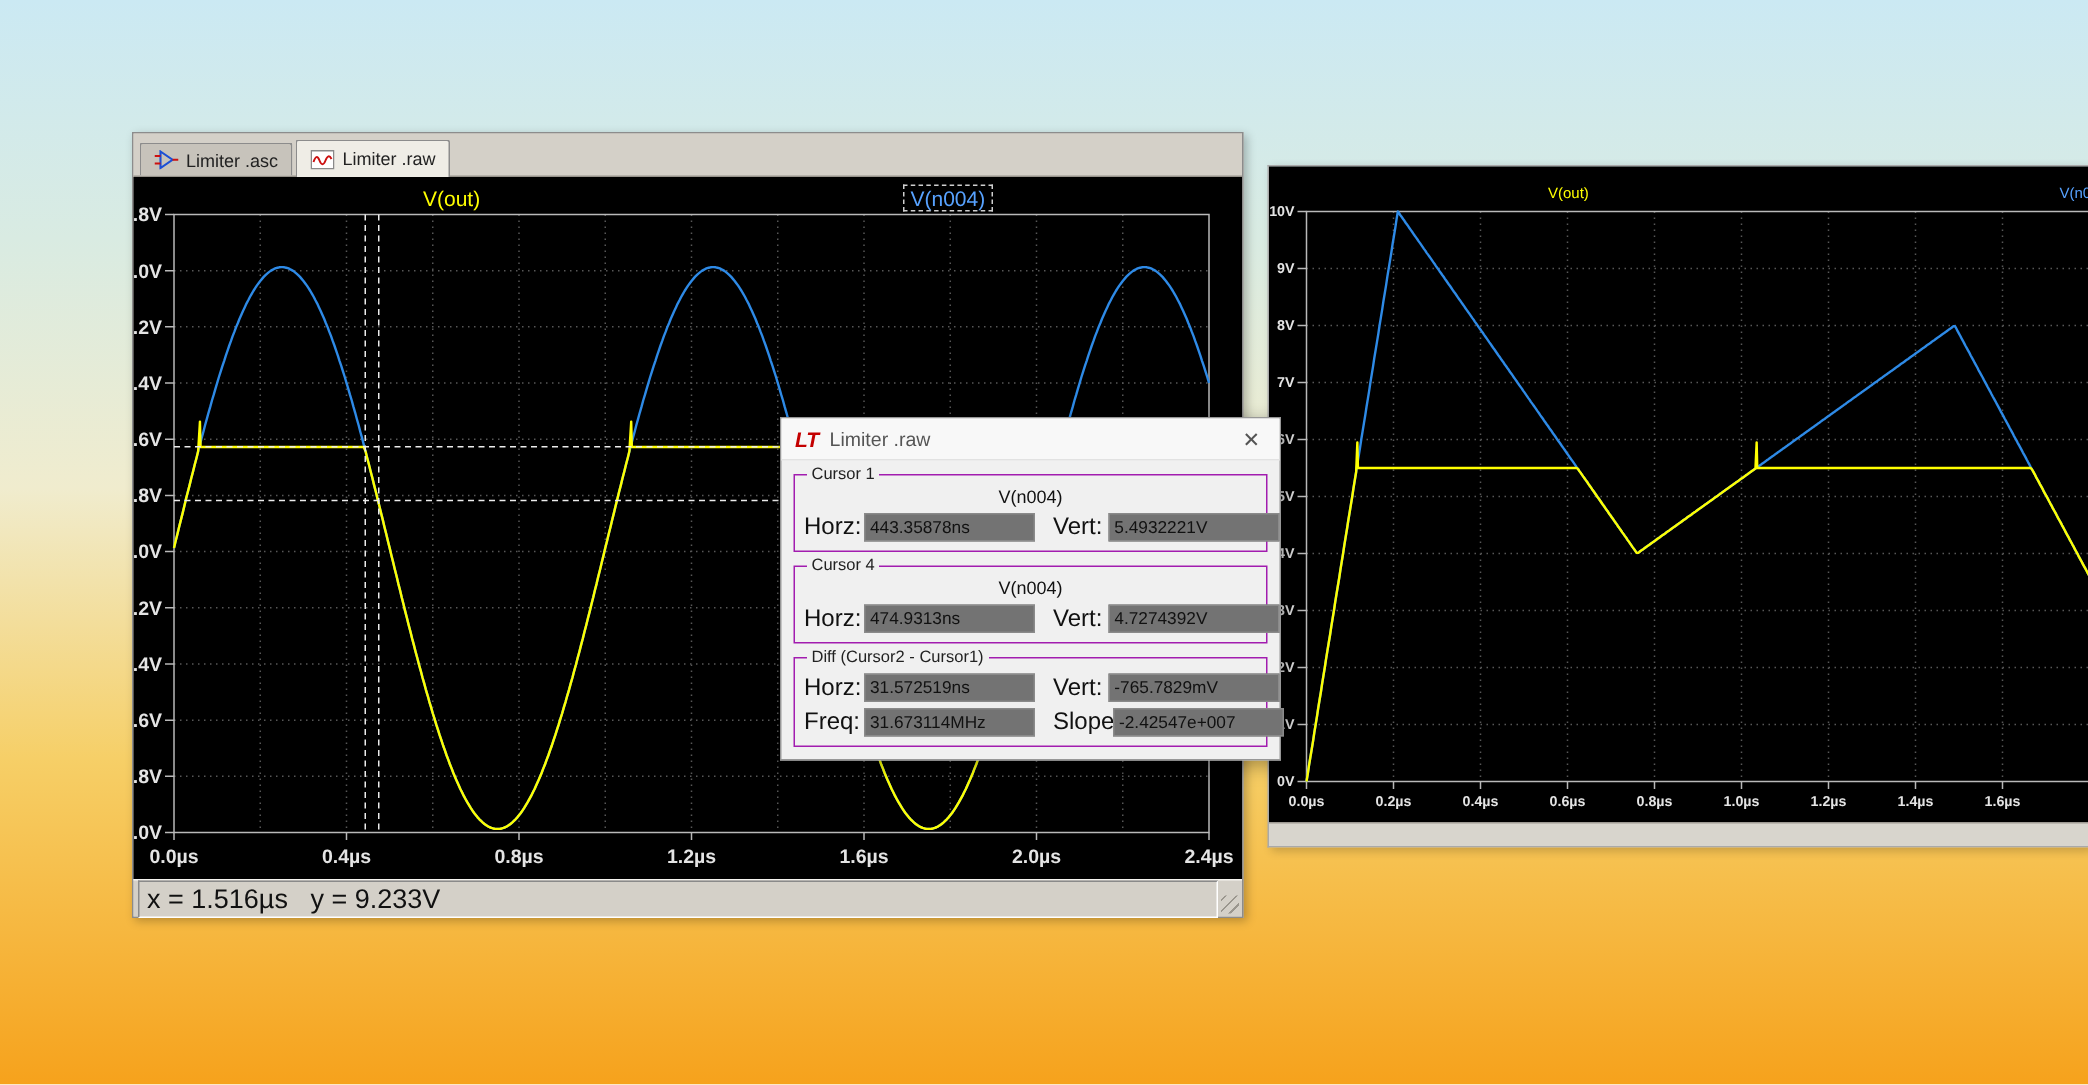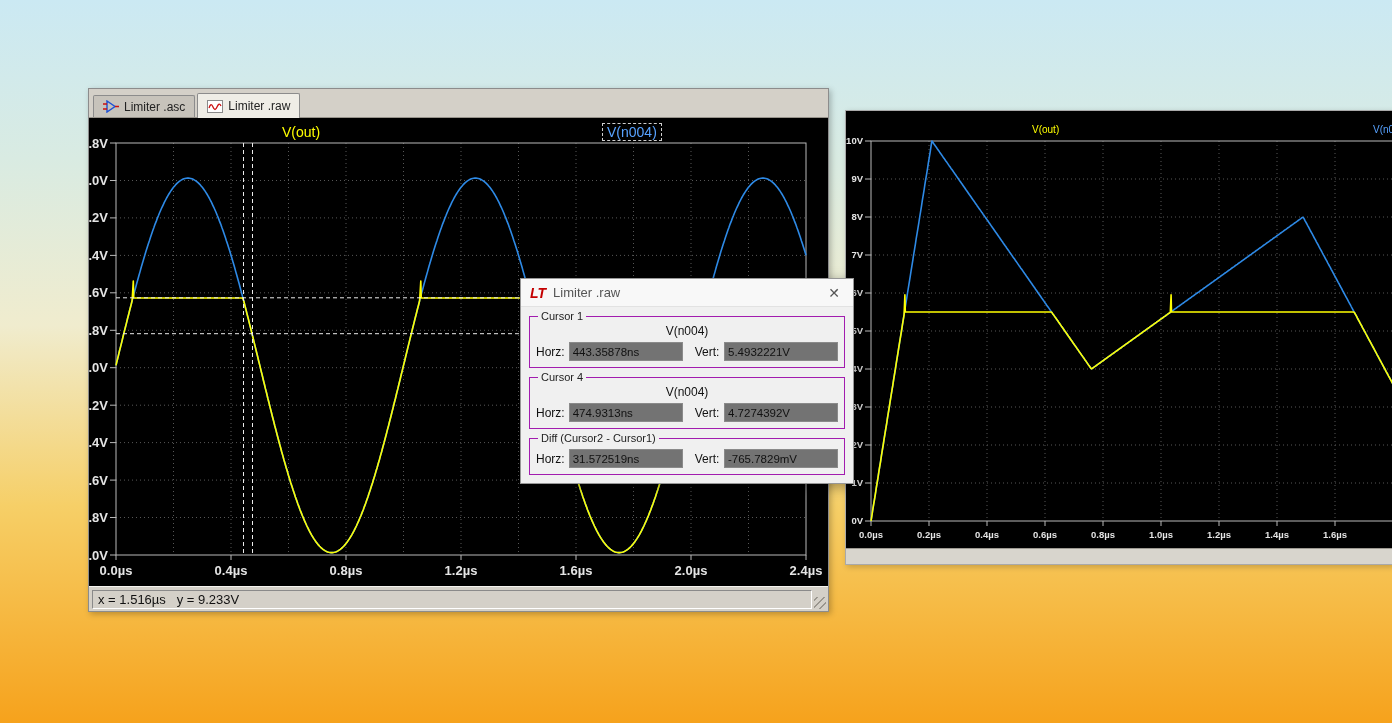--- a/index.html
+++ b/index.html
@@ -18,21 +18,21 @@
   .tab.active{height:24px;background:#efede6;margin-bottom:-1px;}
   .tab-icon{display:inline-flex;width:16px;height:13px;}
   .plotarea{position:relative;flex:1;background:#000;overflow:hidden;}
   .plotarea svg{position:absolute;left:0;top:0;display:block;}
   .trace-label{position:absolute;font-weight:normal;font-size:14px;line-height:16px;cursor:default;}
   .trace-label.yellow{color:#ffff00;}
   .trace-label.blue{color:#57a2ff;}
   .trace-label.selected{border:1px dashed #cfcfcf;padding:0 4px;}
   .trace-label.small{font-size:10px;line-height:12px;}
   .statusbar{height:24px;background:#d4d0c8;display:flex;align-items:center;border-top:1px solid #f5f4f0;}
-  .status-text{flex:1;margin:2px 2px 2px 3px;padding:1px 5px;font-size:13px;color:#111;white-space:pre;
+  .status-text{flex:1;margin:2px 2px 2px 3px;padding:1px 5px;font-size:18px;color:#111;white-space:pre;
     border:1px solid;border-color:#8a8a8a #ffffff #ffffff #8a8a8a;background:#d4d0c8;}
   .grip{width:12px;height:12px;margin:0 2px 2px 0;align-self:flex-end;
     background:repeating-linear-gradient(135deg,transparent 0 2px,#9a968e 2px 3px,transparent 3px 5px);}
 
   
   .grid line{stroke:#575757;stroke-width:1;stroke-dasharray:1 3;}
   .frame{fill:none;stroke:#b9b9b9;stroke-width:1;}
   .tick{stroke:#b9b9b9;stroke-width:1;}
   .ticklab{fill:#e4e4e4;font-family:"Liberation Sans",sans-serif;font-weight:bold;}
   .cursor line{stroke:#ececec;stroke-width:1;stroke-dasharray:4 3;}
@@ -44,21 +44,21 @@
   .dlg-title{height:27px;background:#f8f8f8;display:flex;align-items:center;gap:7px;padding:0 9px;
     border-bottom:1px solid #e2e2e2;}
   .dlg-logo{color:#c40000;font-weight:bold;font-style:italic;font-size:14px;line-height:14px;}
   .dlg-title-text{font-size:13px;color:#555;flex:1;}
   .dlg-close{color:#555;font-size:14px;line-height:14px;padding:2px 4px;cursor:default;}
   .cursor-dialog fieldset{margin:3px 8px 2px;border:1px solid #a21caf;padding:1px 6px 6px;min-width:0;}
   .cursor-dialog fieldset:last-child{margin-bottom:8px;}
   .cursor-dialog legend{font-size:11px;color:#222;padding:0 3px;margin-left:2px;}
   .trace-name{text-align:center;font-size:12px;color:#111;margin:1px 0 2px;}
   .field-row{display:flex;align-items:center;margin-top:4px;}
-  .field-label{width:36px;text-align:left;margin-right:4px;font-size:12px;color:#111;}
+  .field-label{width:36px;text-align:center;margin-right:4px;font-size:16px;color:#111;}
   .field-label.second{margin-left:12px;}
   .field-input{width:106px;height:17px;border:1px solid #8a8a8a;background:#737373;font-size:11.5px;
     padding:0 3px;font-family:"Liberation Sans",sans-serif;color:#111;box-sizing:content-box;}
 
   
   .window-right{position:absolute;left:845px;top:110px;width:547px;height:453px;
     border:1px solid #a9a9a9;border-right:none;display:flex;flex-direction:column;
     box-shadow:2px 2px 6px rgba(0,0,0,.2);}
   .window-right .plotarea{flex:none;height:437px;}
   .window-right .bottom-strip{height:16px;background:#d8d5cd;border-top:1px solid #9d9992;}
@@ -204,20 +204,26 @@
       </div>
     </fieldset>
 
     <fieldset>
       <legend>Diff (Cursor2 - Cursor1)</legend>
       <div class="field-row">
         <span class="field-label">Horz:</span>
         <input class="field-input" value="31.572519ns" style="">
         <span class="field-label second">Vert:</span>
         <input class="field-input" value="-765.7829mV" style="">
+      </div>
+      <div class="field-row">
+        <span class="field-label">Freq:</span>
+        <input class="field-input" value="31.673114MHz" style="">
+        <span class="field-label second">Slope:</span>
+        <input class="field-input" value="-2.42547e+007" style="">
       </div>
     </fieldset>
   </div>
 
   <div class="window-right">
     <div class="plotarea">
       <svg id="plot-right-svg" width="547" height="437">
           <g class="grid">
             <line x1="83.0" y1="30" x2="83.0" y2="410"></line>
             <line x1="141.0" y1="30" x2="141.0" y2="410"></line>

